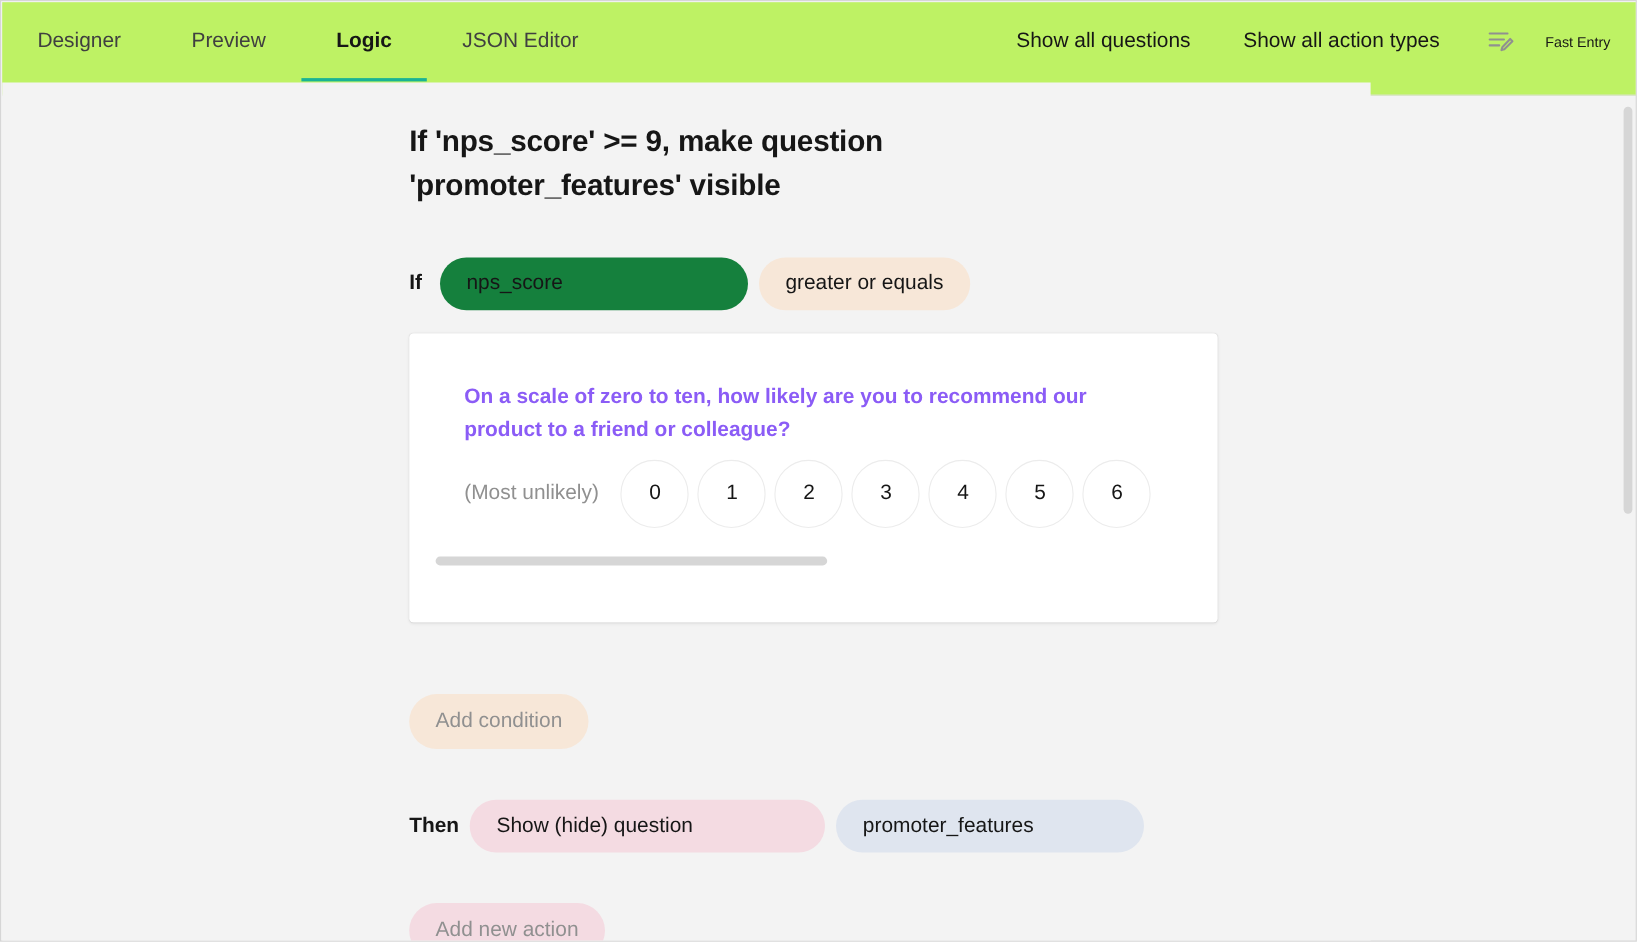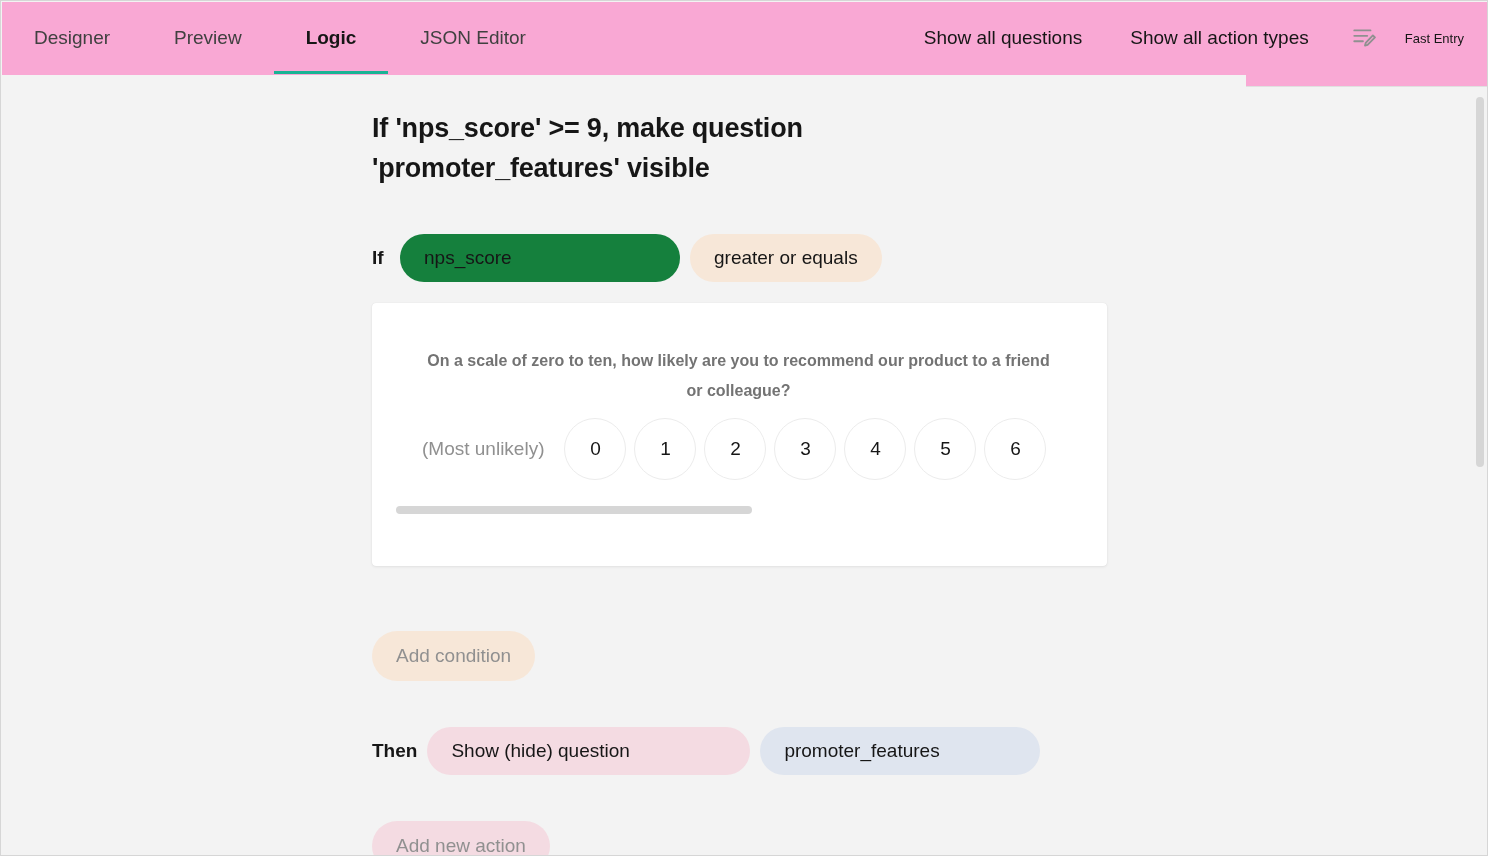--- a/index.html
+++ b/index.html
@@ -27,21 +27,21 @@
     background: #f3f3f3;
     overflow: hidden;
   }
 
   
   .tabbar {
     position: absolute;
     left: 1px; top: 1px;
     width: 1486px;
     height: 85px;
-    background: #f9a8d4;
+    background: #bef264;
     border-bottom: 1px solid #e0e0e0;
     box-sizing: border-box;
     text-decoration: underline;
   }
   .tabs-left {
     position: absolute;
     left: 0; top: 0;
     height: 72px;
     display: flex;
     align-items: flex-start;
@@ -198,25 +198,24 @@
     background: #ffffff;
     border-radius: 4px;
     box-shadow: 0 1px 3px rgba(0,0,0,0.07), 0 0 1px rgba(0,0,0,0.10);
     box-sizing: border-box;
     overflow: hidden;
     position: relative;
   }
   .q-title {
     margin: 0;
     padding: 43px 52px 0 50px;
-    font-size: 16px;
+    font-size: 19px;
     line-height: 30px;
     font-weight: 700;
-    color: #737373;
-    text-align: center;
+    color: #8b5cf6;
   }
   .rating-wrap {
     position: absolute;
     left: 50px;
     top: 111px;
     right: 16px;
     overflow: hidden;
     height: 75px;
   }
   .rating-row {

